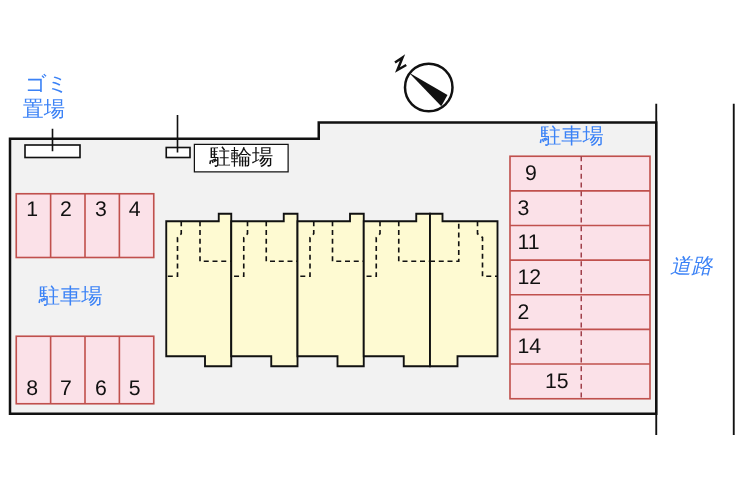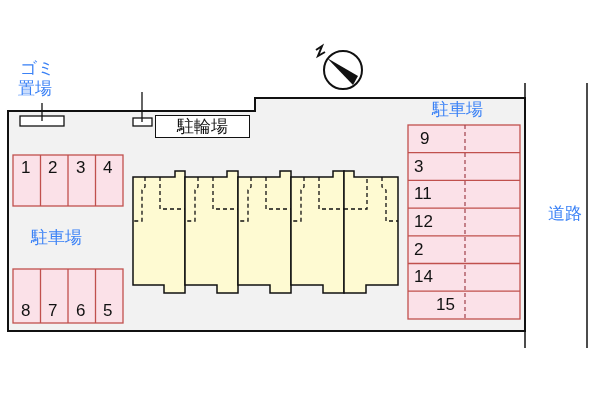--- a/index.html
+++ b/index.html
@@ -81,24 +81,24 @@
         <path d="M319 177 L319 209 L344 209"></path>
         <path d="M344 209 L367 209 L367 177"></path>
         <path d="M382 177 L382 187 L386 190 L386 221 L398 221"></path>
       </g>
     </g>
   </svg>
 
   
   <div class="lbl lbl-mid" style="left:20px;top:60px;">ゴミ</div>
   <div class="lbl lbl-mid" style="left:18px;top:80px;">置場</div>
-  <div class="boxlbl" style="left:155px;top:115px;width:95px;height:23px;">駐輪場</div>
+  <div class="boxlbl" style="left:155px;top:115px;width:76px;height:23px;">駐輪場</div>
   <div class="lbl lbl-mid" style="left:31px;top:229px;">駐車場</div>
   <div class="lbl lbl-mid" style="left:432px;top:101px;">駐車場</div>
-  <div class="lbl lbl-mid" style="left:548px;top:205px;">道路</div>
+  <div class="lbl lbl-mid" style="left:536px;top:205px;font-style:italic;">道路</div>
 
   
   <div class="num" style="left:21px;top:159px;">1</div>
   <div class="num" style="left:48px;top:159px;">2</div>
   <div class="num" style="left:76px;top:159px;">3</div>
   <div class="num" style="left:103px;top:159px;">4</div>
 
   
   <div class="num" style="left:21px;top:302px;">8</div>
   <div class="num" style="left:48px;top:302px;">7</div>

